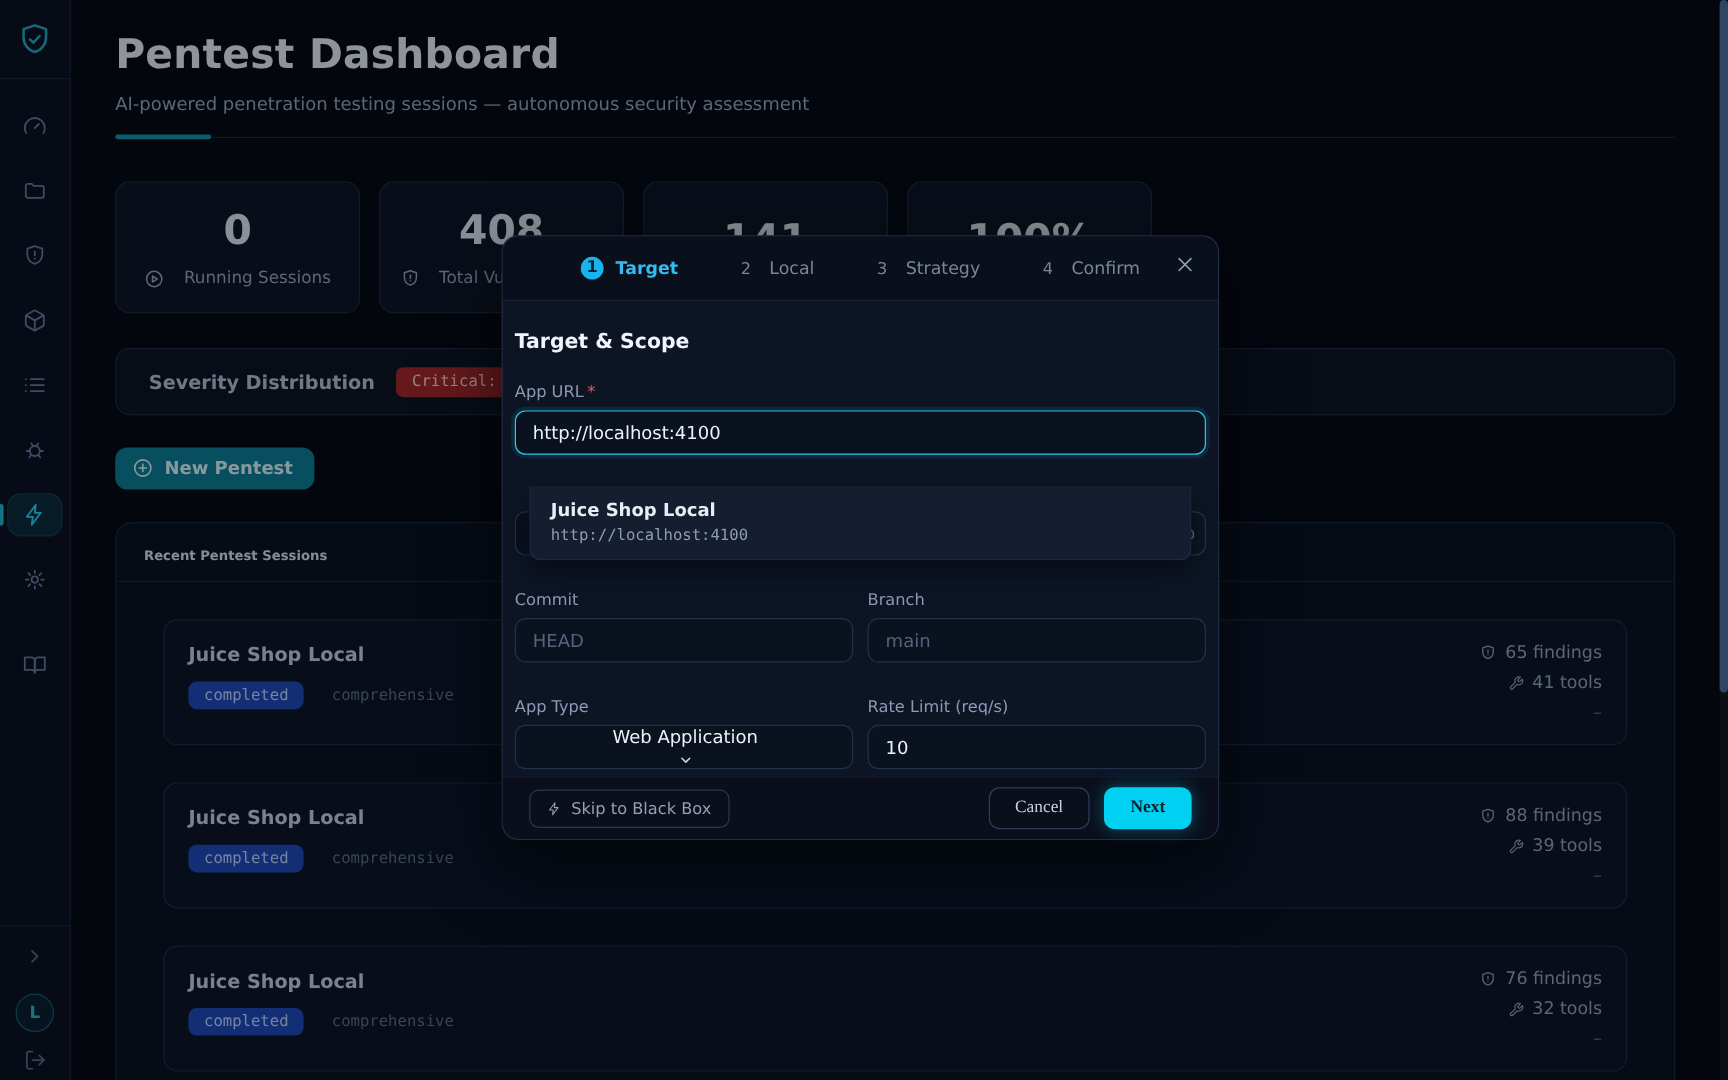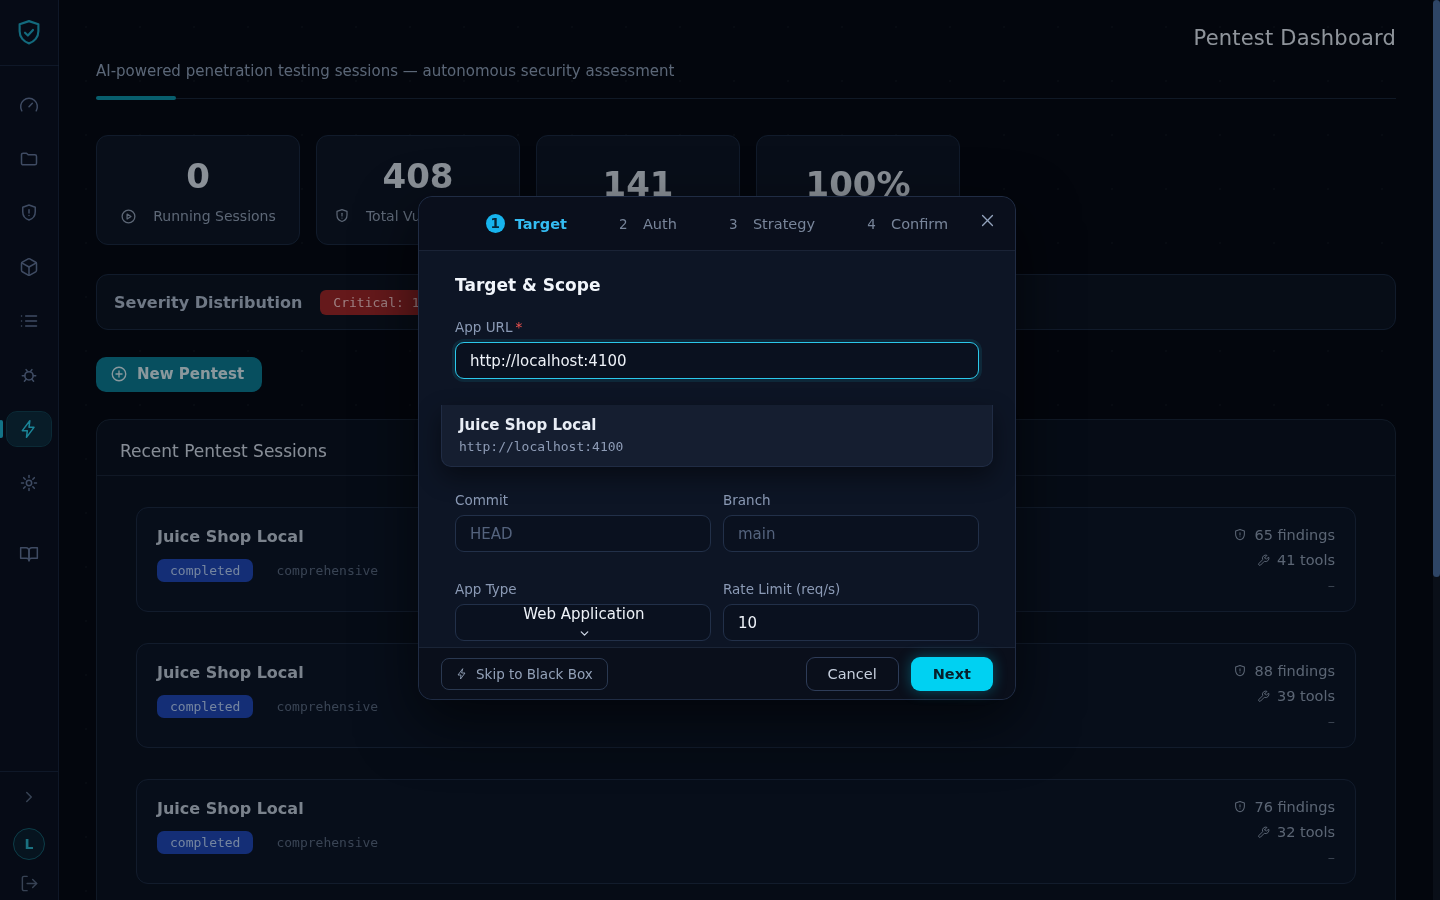--- a/index.html
+++ b/index.html
@@ -29,45 +29,45 @@
   .collapse-btn { color:#5a6882; }
   .avatar { width:32px; height:32px; border-radius:50%; border:1.5px solid #15606f;
     background:rgba(14,116,144,.14); color:#2bb3c9; display:flex; align-items:center; justify-content:center;
     font-size:14px; font-weight:700; margin-top:22px; }
   .logout { color:#5a6882; margin-top:14px; height:26px; }
 
   
   .main { position:absolute; left:59px; top:0; right:0; height:900px; padding:0 44px 0 37px;
     background-image:radial-gradient(rgba(148,163,184,.05) 1px, transparent 1px);
     background-size:54px 54px; }
-  .page-title { margin-top:26px; font-size:21px; font-weight:400; letter-spacing:.2px; color:#e7ecf4;text-align:right; }
+  .page-title { margin-top:26px; font-size:34px; font-weight:700; letter-spacing:.2px; color:#e7ecf4; }
   .page-sub { margin-top:12px; font-size:15px; color:#93a2ba; }
   .title-rule { margin-top:16px; position:relative; height:4px; }
   .title-rule .line { position:absolute; left:0; right:0; top:2px; border-top:1px solid #1b2638; }
   .title-rule .accent { position:absolute; left:0; top:0; width:80px; height:3.5px; background:#0d95aa; border-radius:2px; z-index:1; }
 
   .stats { display:flex; gap:16px; margin-top:35px; }
   .stat-card { width:204px; height:110px; background:#0d1422; border:1px solid #1c2940; border-radius:12px;
     display:flex; flex-direction:column; align-items:center; justify-content:center; gap:12px; }
   .stat-value { font-size:34px; font-weight:800; color:#dfe5ee; }
   .stat-label { display:flex; align-items:center; gap:16px; font-size:14px; color:#96a3b8; white-space:nowrap; }
 
   .severity-card { margin-top:29px; height:56px; background:#0c1320; border:1px solid #1c2940; border-radius:12px;
-    display:flex; align-items:center; padding:0 17px; }
+    display:flex; align-items:center; padding:0 27px; }
   .severity-label { font-size:16px; font-weight:700; color:#b4bfd1; }
   .badge { font-size:13px; padding:5px 13px; border-radius:6px; margin-left:18px; white-space:nowrap; }
   .badge.critical { background:#a32626; color:#fecaca; }
   .badge.high { background:#b5600f; color:#fde289; padding-right:24px; }
 
   .new-pentest { margin-top:27px; display:inline-flex; align-items:center; gap:9px;
     background:#0c7c94; color:#dff3f7; border:none; border-radius:10px; padding:8px 18px 9px 14px;
     font-size:15px; font-weight:700; font-family:inherit; cursor:pointer; }
 
   .sessions-panel { margin-top:27px; height:500px; background:#0a111d; border:1px solid #1b2637; border-radius:14px; }
-  .sessions-heading { padding:21px 23px 0; font-size:17px; font-weight:400; color:#d9e0ec; }
+  .sessions-heading { padding:21px 23px 0; font-size:11px; font-weight:700; color:#d9e0ec; }
   .sessions-rule { border-top:1px solid #1a2536; margin-top:14px; }
   .session-card { margin:0 39px; margin-top:31px; height:105px; background:#0c1424; border:1px solid #1e2b42;
     border-radius:12px; padding:19px 20px; display:flex; justify-content:space-between; }
   .session-card:first-of-type { margin-top:36px; }
   .session-title { font-size:16px; font-weight:700; color:#c6cfdc; }
   .session-badges { margin-top:13px; display:flex; align-items:center; }
   .status-pill { font-size:13px; background:#2148b8; color:#bcd3fb; padding:4px 13px; border-radius:7px;text-align:center; }
   .session-mode { font-size:13px; color:#5d6b82; margin-left:23px; }
   .session-meta { display:flex; flex-direction:column; align-items:flex-end; gap:9px; color:#93a0b5; font-size:14.5px; }
   .meta-row { display:flex; align-items:center; gap:7px;justify-content:center; }
@@ -83,21 +83,21 @@
     border:1px solid #202c44; border-radius:14px; z-index:50; box-shadow:0 22px 60px rgba(0,0,0,.6); }
   .modal-header { height:54px; background:#0a0f1c; border-bottom:1px solid #1a2336;
     border-radius:14px 14px 0 0; display:flex; align-items:center; justify-content:center; position:relative; }
   .steps { display:flex; align-items:center; gap:47px; }
   .step { display:flex; align-items:center; gap:10px; font-size:14.5px; color:#78859a; }
   .step-num { font-size:13.5px; color:#78859a; width:19px; text-align:center; }
   .step.active .step-num { width:19px; height:19px; line-height:19px; border-radius:50%; background:#17b4ee; color:#082436; font-weight:700; }
   .step.active .step-label { color:#34bcf2; font-weight:600; }
   .modal-close { position:absolute; right:19px; top:15px; color:#94a4be; cursor:pointer; }
 
-  .modal-body { position:relative; padding:0 36px; }
+  .modal-body { position:relative; padding:0 10px; }
   .mb-heading { margin-top:24px; font-size:17px; font-weight:800; color:#f1f5fb; }
   .field-label { margin-top:24px; font-size:13.5px; color:#8b9ab5; height:14px; }
   .field-label .req { color:#ef5350; margin-left:3px; }
   .label-row { display:flex; }
   .tinput { margin-top:9px; width:100%; height:37px; background:#0a111f; border:1px solid #223049; border-radius:9px;
     padding:0 14px; font-size:15px; color:#eef2f8; font-family:inherit; outline:none; }
   .tinput::placeholder { color:#54637d; }
   .tinput.focused { border:1.5px solid #2bc8ea; box-shadow:0 0 0 3px rgba(34,211,238,.10); }
   .two-col { display:flex; gap:12px; }
   .two-col > div { flex:1; }
@@ -113,21 +113,21 @@
     border:1px solid #202c44; border-top:none; border-radius:0 0 10px 10px; padding:11px 17px; z-index:5;
     box-shadow:0 10px 24px rgba(0,0,0,.45); cursor:pointer; }
   .sg-title { font-size:15px; font-weight:700; color:#e8edf5; }
   .sg-url { margin-top:5px; font-size:13px; color:#8e9cb6; }
 
   .modal-footer { position:absolute; left:0; right:0; bottom:0; height:52px; background:#0a0f1b;
     border-top:1px solid #1a2436; border-radius:0 0 14px 14px; display:flex; align-items:center;
     justify-content:space-between; padding:0 22px; }
   .skip-btn { display:inline-flex; align-items:center; gap:8px; background:transparent; border:1px solid #2a3850;
     border-radius:8px; padding:7px 14px; color:#93a1b8; font-size:13.5px; font-family:inherit; cursor:pointer; }
-  .footer-right { display:flex; align-items:flex-start; gap:12px; }
+  .footer-right { display:flex; align-items:flex-start; gap:12px;font-family:Liberation Serif, serif; }
   .cancel-btn { background:transparent; border:1px solid #2e3c58; border-radius:9px; padding:8px 21px;
     color:#c7d0de; font-size:14.5px; font-family:inherit; cursor:pointer; }
   .next-btn { background:#00d1f2; border:none; border-radius:9px; padding:9px 22px; color:#07202b;
     font-size:14.5px; font-weight:700; font-family:inherit; cursor:pointer; box-shadow:0 0 14px rgba(0,209,242,.35); }
 
   svg { display:block; }
 </style>
 </head>
 <body>
 
@@ -414,21 +414,21 @@
 
 <div class="modal">
   <div class="modal-header">
     <div class="steps">
       <div class="step active">
         <span class="step-num">1</span>
         <span class="step-label">Target</span>
       </div>
       <div class="step">
         <span class="step-num">2</span>
-        <span class="step-label">Auth</span>
+        <span class="step-label">Local</span>
       </div>
       <div class="step">
         <span class="step-num">3</span>
         <span class="step-label">Strategy</span>
       </div>
       <div class="step">
         <span class="step-num">4</span>
         <span class="step-label">Confirm</span>
       </div>
     </div>

